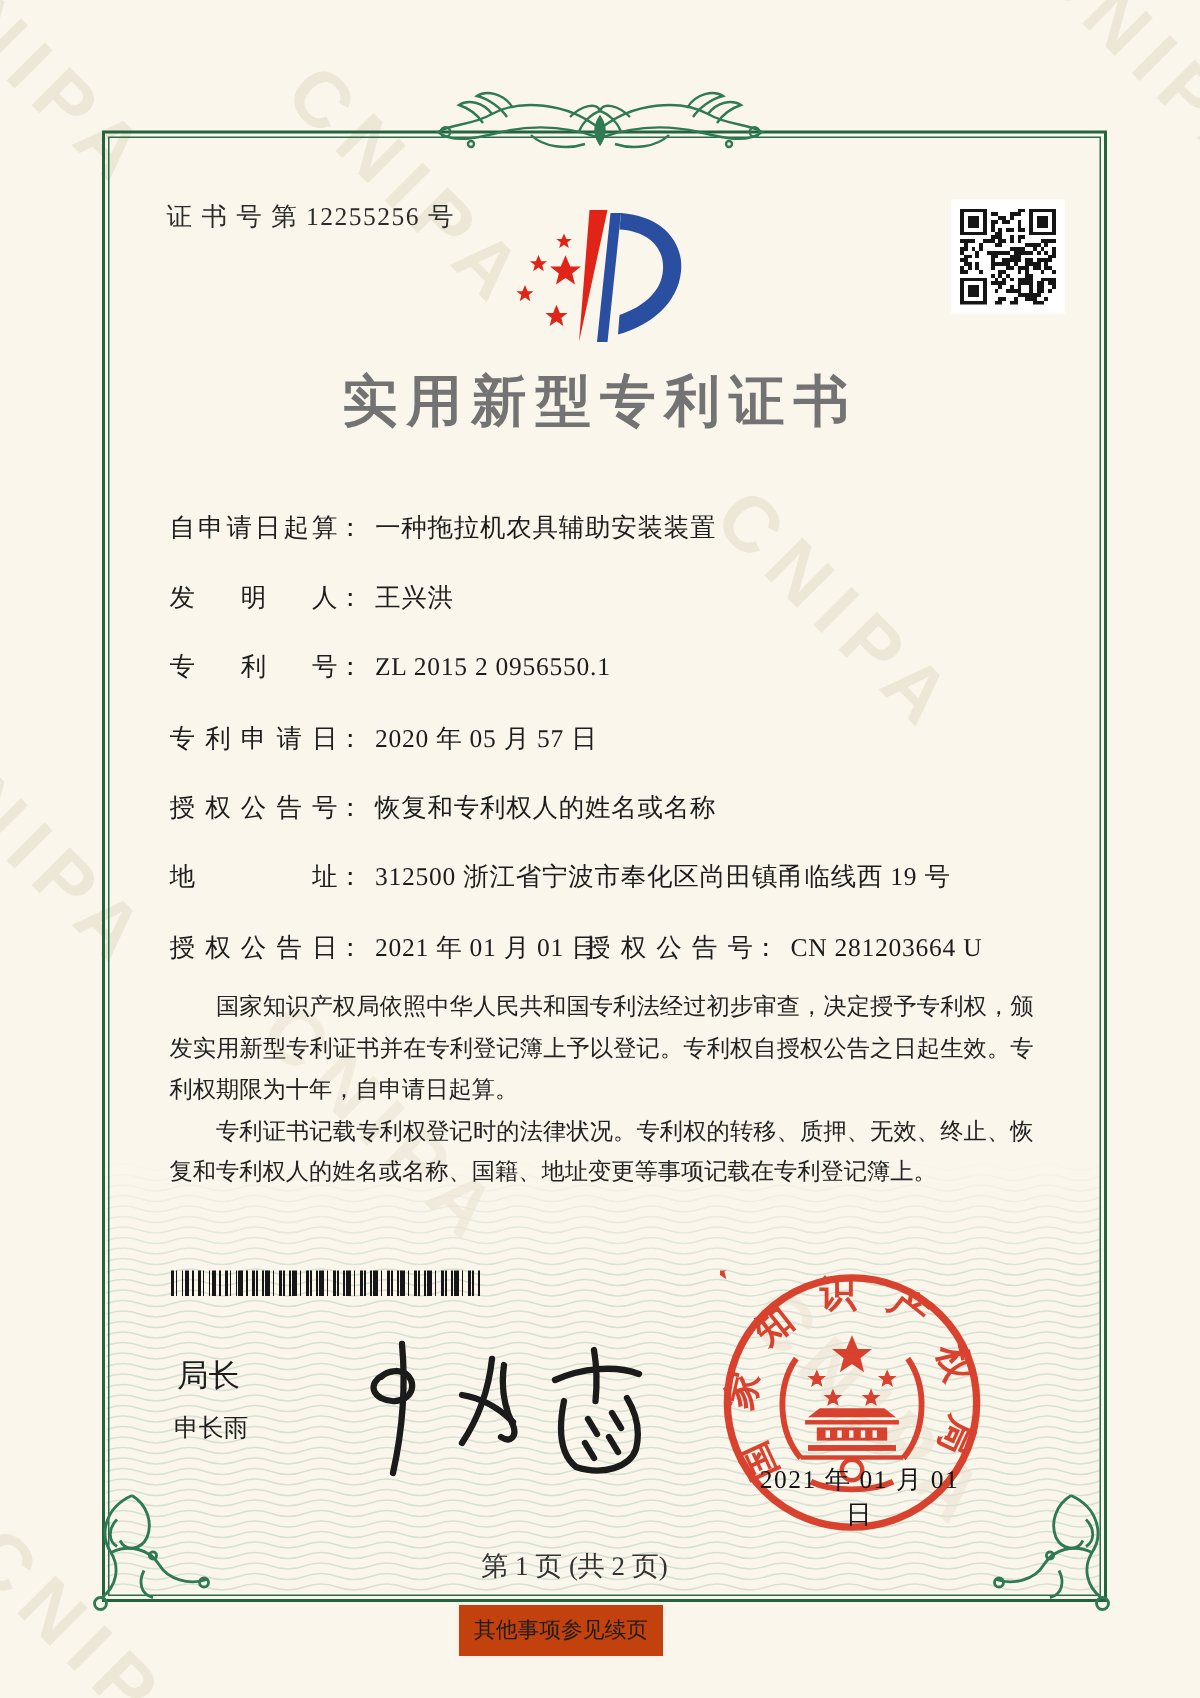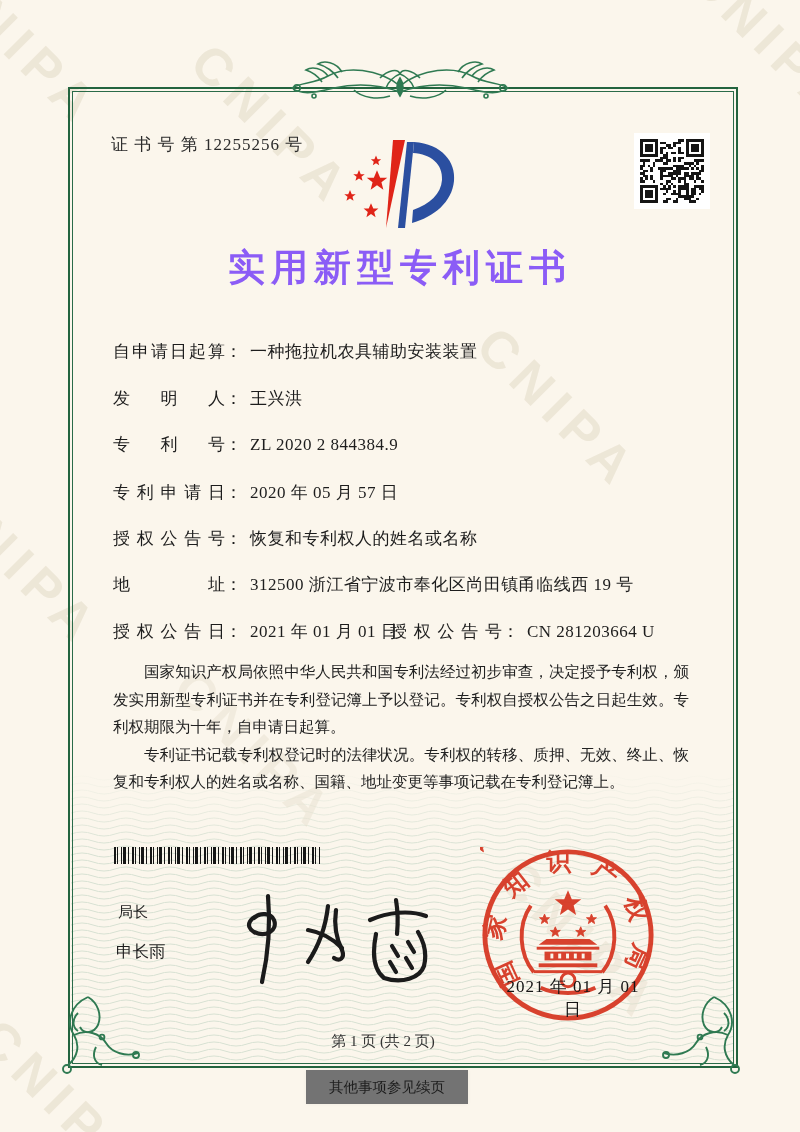--- a/index.html
+++ b/index.html
@@ -16,49 +16,49 @@
   
   .frame{position:absolute;left:68px;top:87px;width:666px;height:977px;border:2px solid #23643f;z-index:2;}
   .frame-inner{position:absolute;left:2px;top:2px;right:2px;bottom:2px;border:1px solid #2a6b49;}
   .ornament{position:absolute;z-index:3;}
   
   .certno{position:absolute;left:96px;top:133px;font-size:17px;letter-spacing:1px;z-index:4;color:#2b2b2b;margin-left:15px;}
   .qrbox{position:absolute;left:634px;top:133px;width:76px;height:76px;background:#fff;z-index:4;
          display:flex;align-items:center;justify-content:center;}
   .logo{position:absolute;left:333px;top:136px;z-index:4;}
   .title{position:absolute;left:0;right:0;top:243px;text-align:center;font-size:37px;font-weight:bold;
-         letter-spacing:6px;z-index:4;color:#8b5cf6;}
+         letter-spacing:6px;z-index:4;color:#737373;}
   
   .fields{position:absolute;left:113px;top:340px;width:580px;z-index:4;}
   .frow{position:absolute;left:0;width:580px;font-size:17px;white-space:nowrap;}
   .flab{display:inline-block;width:112px;text-align:justify;text-align-last:justify;vertical-align:top;}
   .fcolon{display:inline-block;margin-right:8px;}
   .fval{letter-spacing:.5px;}
   .grant2{position:absolute;left:277px;top:0;white-space:nowrap;}
   
   .paras{position:absolute;left:113px;top:658px;width:576px;z-index:4;font-size:15.5px;line-height:27.5px;
          text-align:justify;color:#222;}
   .paras p{margin:0;text-indent:2em;}
   
   .barcode{position:absolute;left:114px;top:847px;width:206px;height:17px;z-index:4;
     background:repeating-linear-gradient(90deg,#161616 0 2px,rgba(0,0,0,0) 2px 3px,#161616 3px 4px,
     rgba(0,0,0,0) 4px 7px,#161616 7px 8px,rgba(0,0,0,0) 8px 9px,#161616 9px 12px,rgba(0,0,0,0) 12px 14px,
     #161616 14px 15px,rgba(0,0,0,0) 15px 18px);}
   
-  .officer-title{position:absolute;left:118px;top:903px;font-size:15px;z-index:4;}
+  .officer-title{position:absolute;left:118px;top:903px;font-size:21px;z-index:4;}
   .officer-name{position:absolute;left:116px;top:941px;font-size:16.5px;z-index:4;text-align:center;}
   .signature{position:absolute;left:224px;top:890px;z-index:4;}
   
   .seal{position:absolute;left:480px;top:847px;width:176px;height:176px;z-index:4;opacity:.93;}
   .seal-date{position:absolute;left:498px;top:975px;width:150px;text-align:center;font-size:17px;
              color:#141414;z-index:5;letter-spacing:1px;}
   
-  .pageinfo{position:absolute;left:303px;top:1032px;width:160px;text-align:center;font-size:15px;
+  .pageinfo{position:absolute;left:303px;top:1032px;width:160px;text-align:center;font-size:18px;
             color:#333;z-index:4;}
-  .notebox{position:absolute;left:306px;top:1070px;width:162px;height:34px;line-height:34px;background:#737373;
+  .notebox{position:absolute;left:306px;top:1070px;width:136px;height:34px;line-height:34px;background:#c2410c;
            text-align:center;font-size:14.5px;z-index:4;box-shadow:0 0 4px rgba(0,0,0,.05);}
 </style>
 </head>
 <body>
 
 <div class="page">
 
   <svg class="waves" width="662" height="292" viewBox="0 0 662 292">
     <g id="waveg" fill="none" stroke="#d3dfd0" stroke-width="1" opacity="0.9">
         <path d="M0 8 q11 -4 22 0 q11 4 22 0 q11 -4 22 0 q11 4 22 0 q11 -4 22 0 q11 4 22 0 q11 -4 22 0 q11 4 22 0 q11 -4 22 0 q11 4 22 0 q11 -4 22 0 q11 4 22 0 q11 -4 22 0 q11 4 22 0 q11 -4 22 0 q11 4 22 0 q11 -4 22 0 q11 4 22 0 q11 -4 22 0 q11 4 22 0 q11 -4 22 0 q11 4 22 0 q11 -4 22 0 q11 4 22 0 q11 -4 22 0 q11 4 22 0 q11 -4 22 0 q11 4 22 0 q11 -4 22 0 q11 4 22 0 q11 -4 22 0 q11 4 22 0"></path>
@@ -411,21 +411,21 @@
   <div class="title">实用新型专利证书</div>
 
   <div class="fields">
     <div class="frow" style="top:0">
       <span class="flab">自申请日起算</span><span class="fcolon">：</span><span class="fval">一种拖拉机农具辅助安装装置</span>
     </div>
     <div class="frow" style="top:47px">
       <span class="flab">发明人</span><span class="fcolon">：</span><span class="fval">王兴洪</span>
     </div>
     <div class="frow" style="top:93px">
-      <span class="flab">专利号</span><span class="fcolon">：</span><span class="fval">ZL 2020 2 844384.9</span>
+      <span class="flab">专利号</span><span class="fcolon">：</span><span class="fval">ZL 2015 2 0956550.1</span>
     </div>
     <div class="frow" style="top:141px">
       <span class="flab">专利申请日</span><span class="fcolon">：</span><span class="fval">2020 年 05 月 57 日</span>
     </div>
     <div class="frow" style="top:187px">
       <span class="flab">授权公告号</span><span class="fcolon">：</span><span class="fval">恢复和专利权人的姓名或名称</span>
     </div>
     <div class="frow" style="top:233px">
       <span class="flab">地址</span><span class="fcolon">：</span><span class="fval">312500 浙江省宁波市奉化区尚田镇甬临线西 19 号</span>
     </div>

